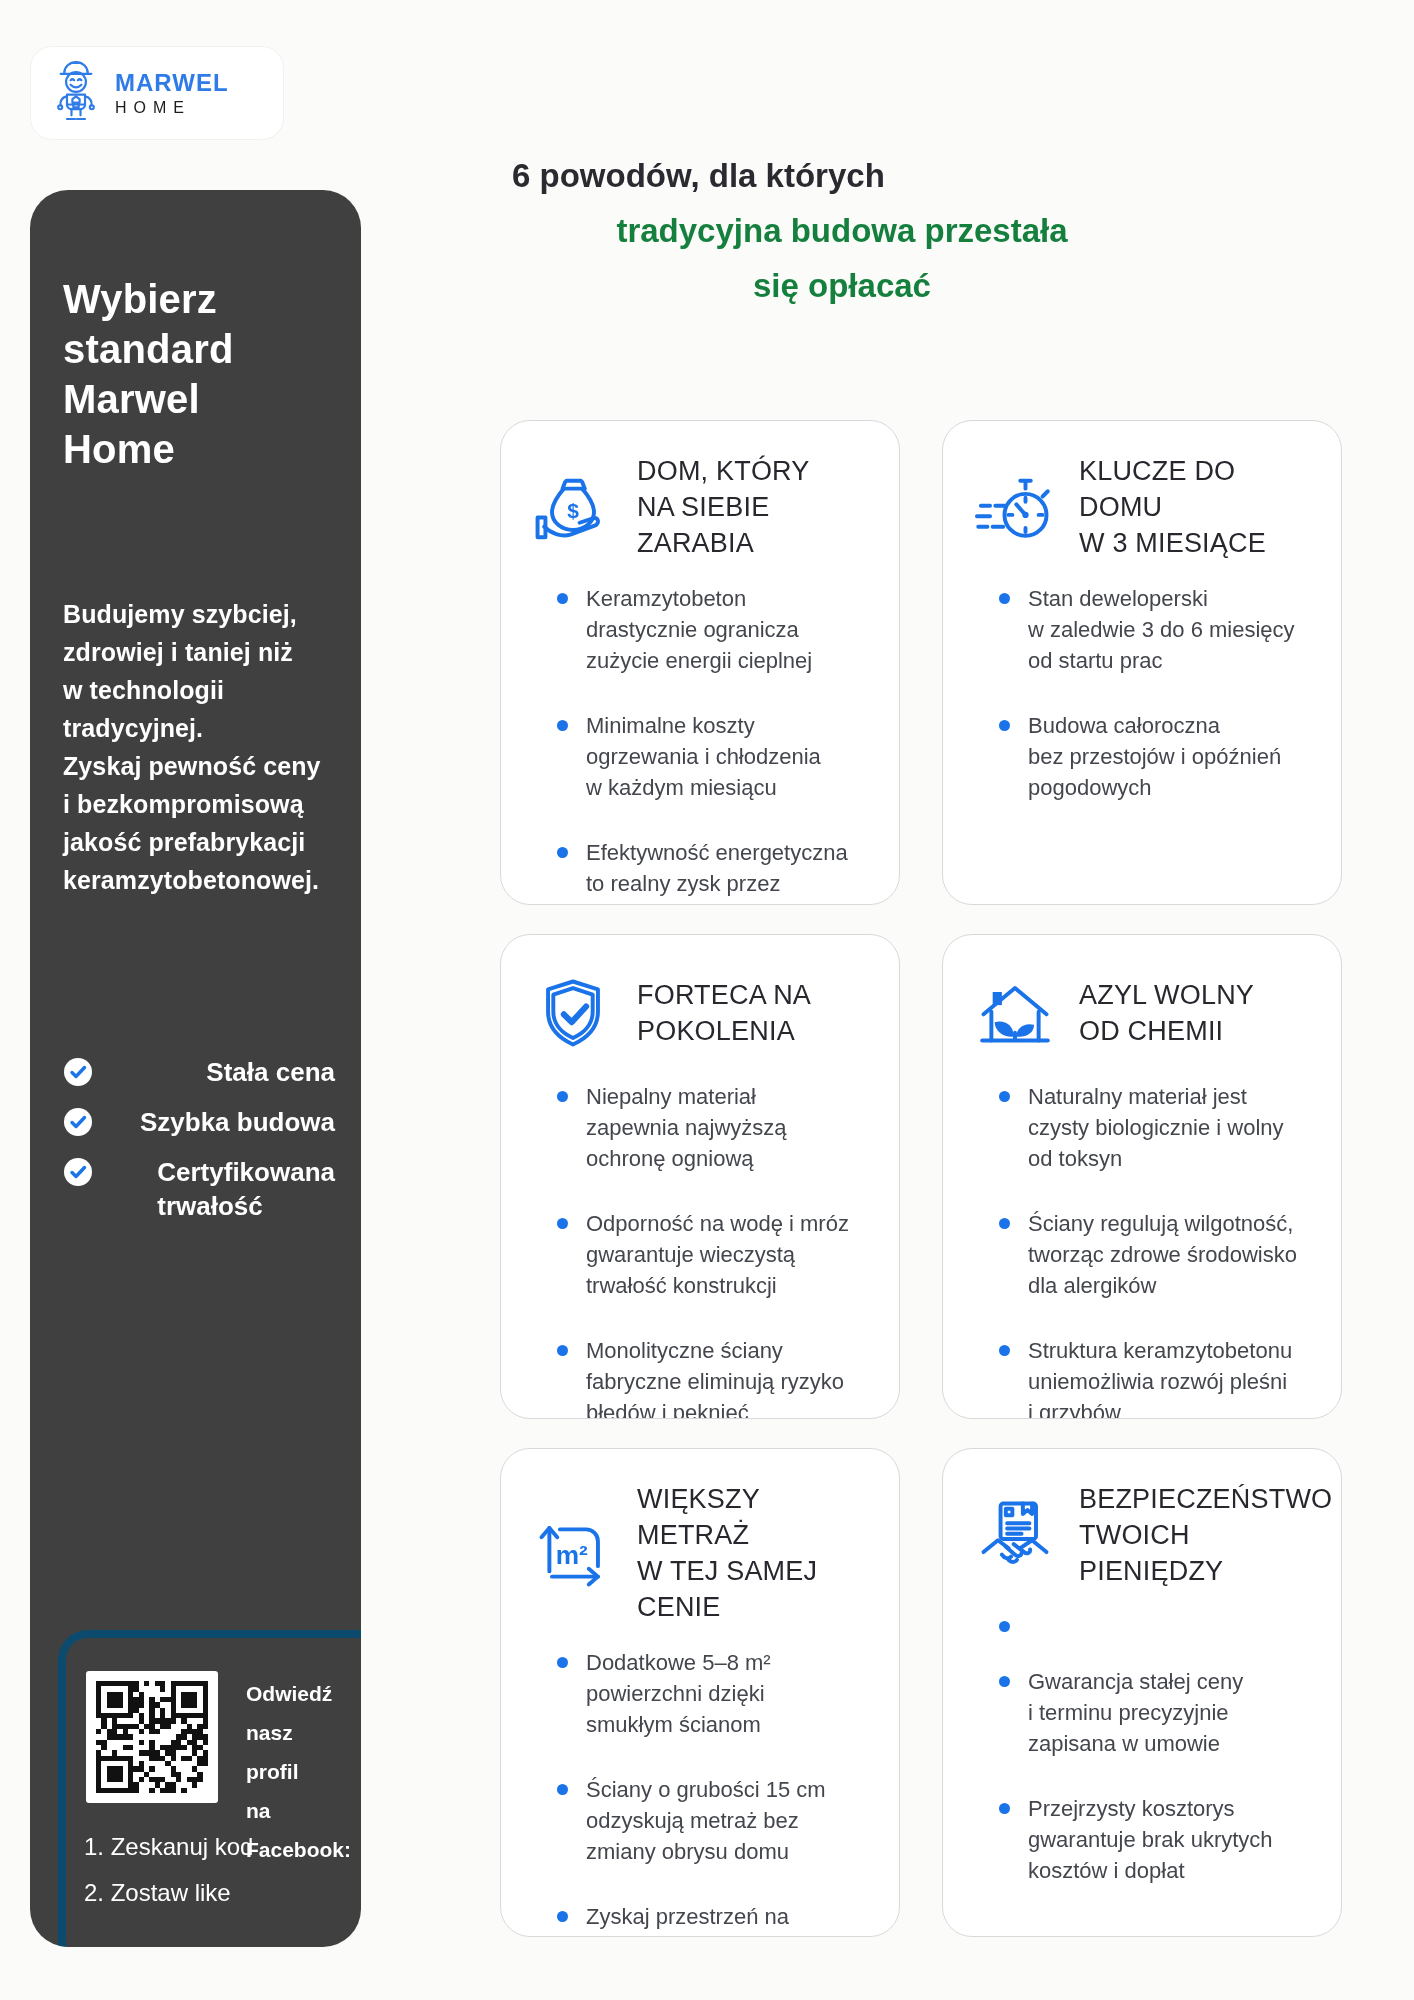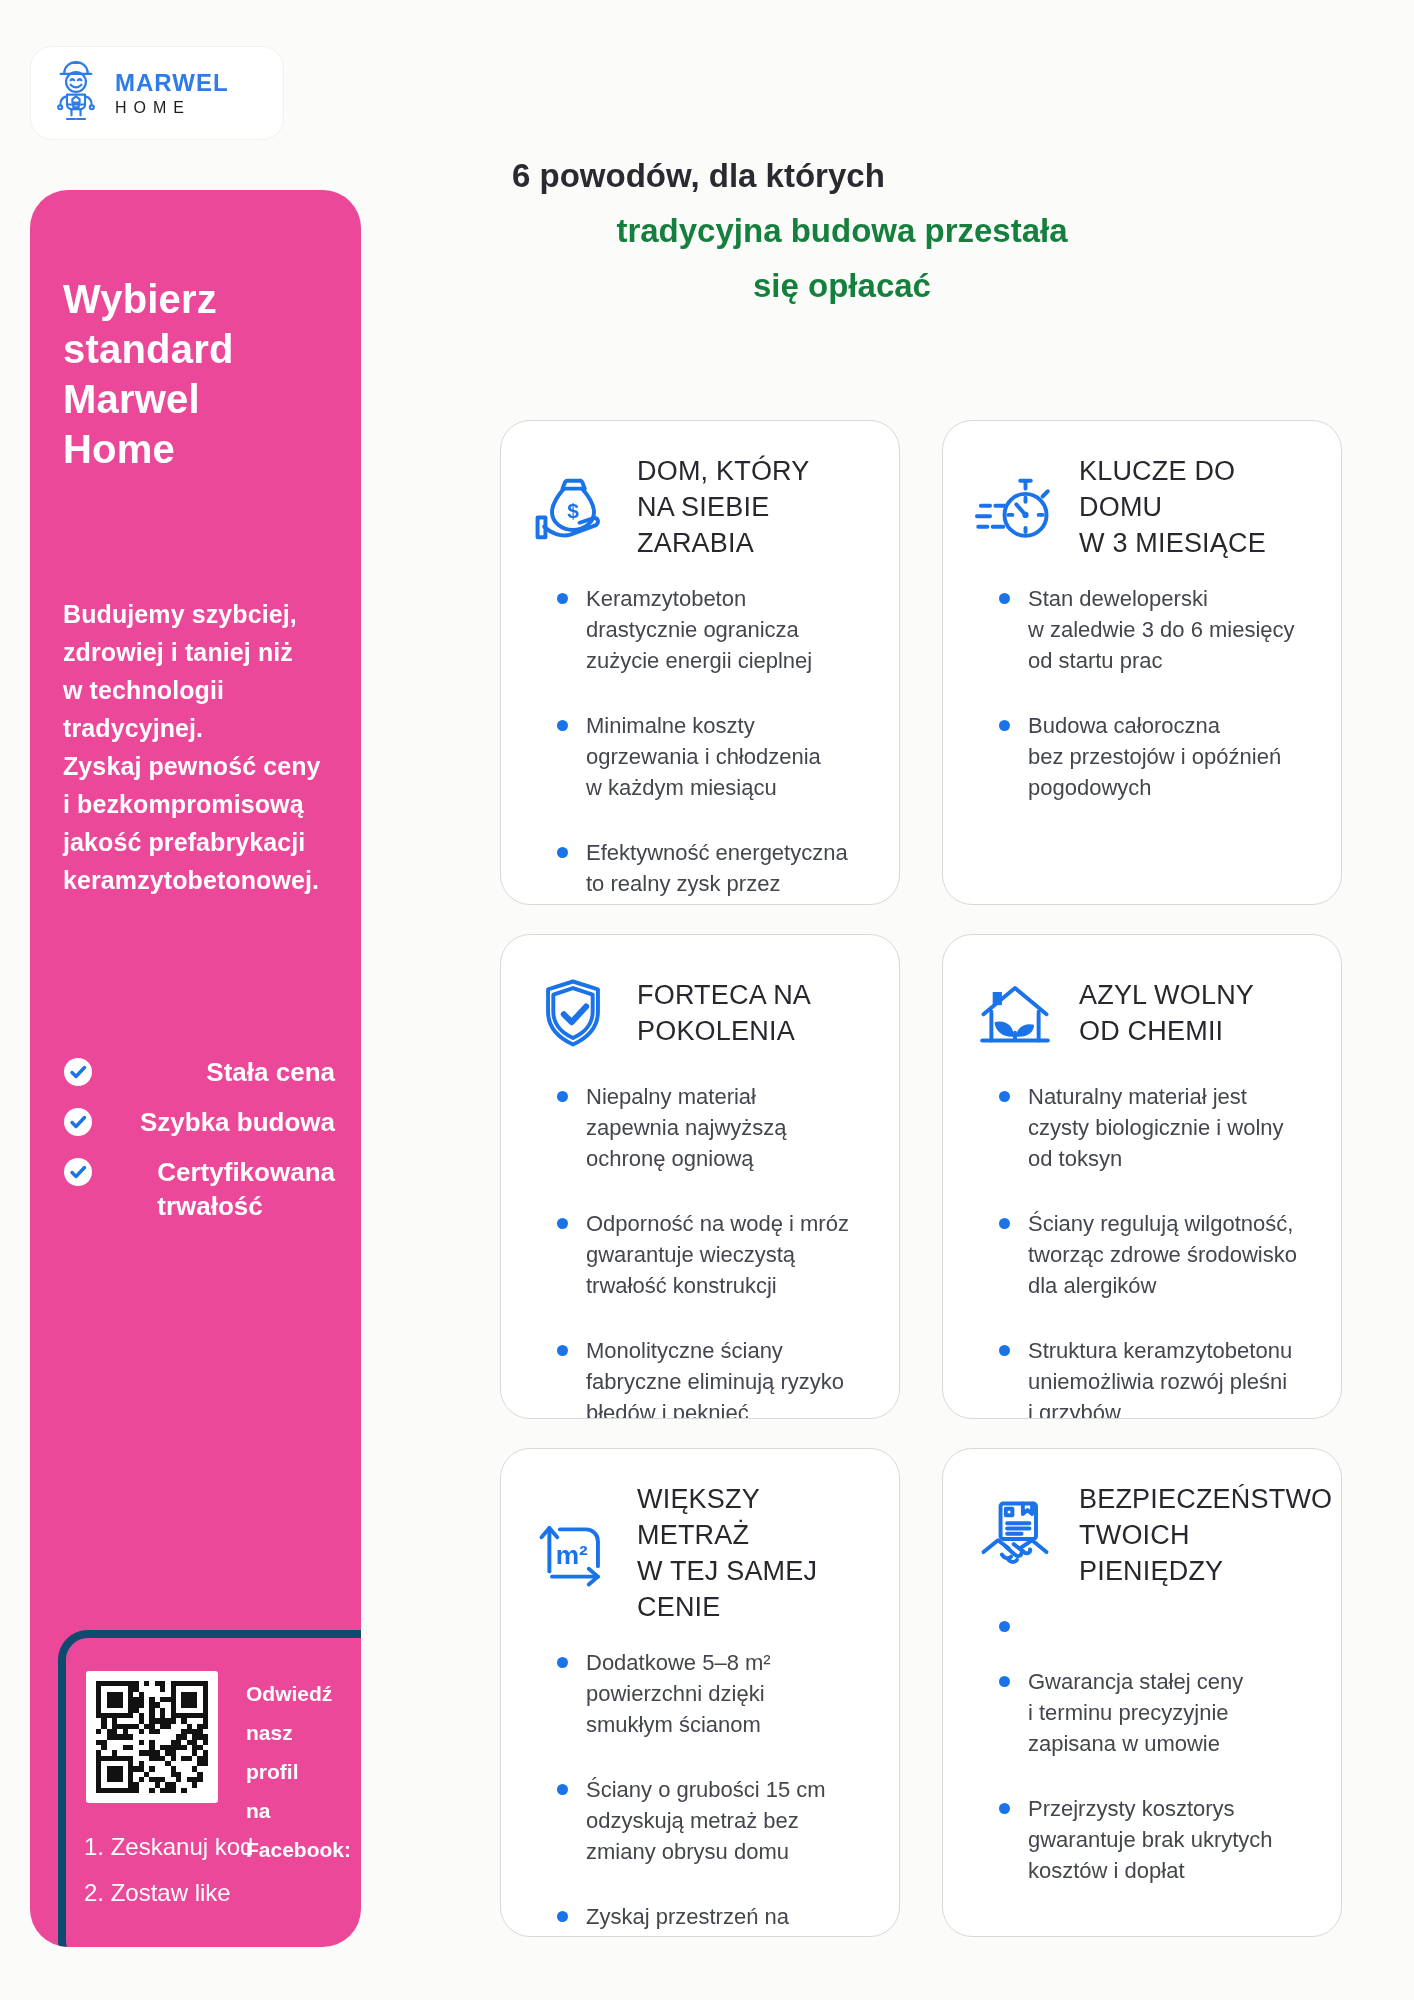--- a/index.html
+++ b/index.html
@@ -21,21 +21,21 @@
     display:flex; align-items:center; padding:8px 14px 8px 16px; gap:10px;
   }
   .logo-text { display:flex; flex-direction:column; line-height:1.15; }
   .logo-brand { color:#2f7be7; font-weight:bold; font-size:24px; letter-spacing:1px; }
   .logo-sub   { color:#1c1c1c; font-size:16px; letter-spacing:7px; margin-top:2px; }
 
   
   .sidebar {
     position:absolute; left:30px; top:190px;
     width:331px; height:1757px;
-    background:#ec4899; border-radius:38px;
+    background:#404040; border-radius:38px;
     color:#ffffff; overflow:hidden;
     padding:84px 26px 0 33px;
   }
   .sb-title { font-size:40px; font-weight:bold; line-height:50px; letter-spacing:0.2px; }
   .sb-intro { margin-top:121px; font-size:25px; font-weight:bold; line-height:38px; letter-spacing:0.1px; }
   .sb-checklist { margin-top:156px; display:flex; flex-direction:column; gap:16px; }
   .sb-check-item { display:flex; gap:17px; align-items:flex-start;justify-content:space-between; }
   .sb-check-icon { flex:0 0 auto; width:30px; height:30px; margin-top:2px; }
   .sb-check-label { font-size:26px; font-weight:bold; line-height:34px; }
 

